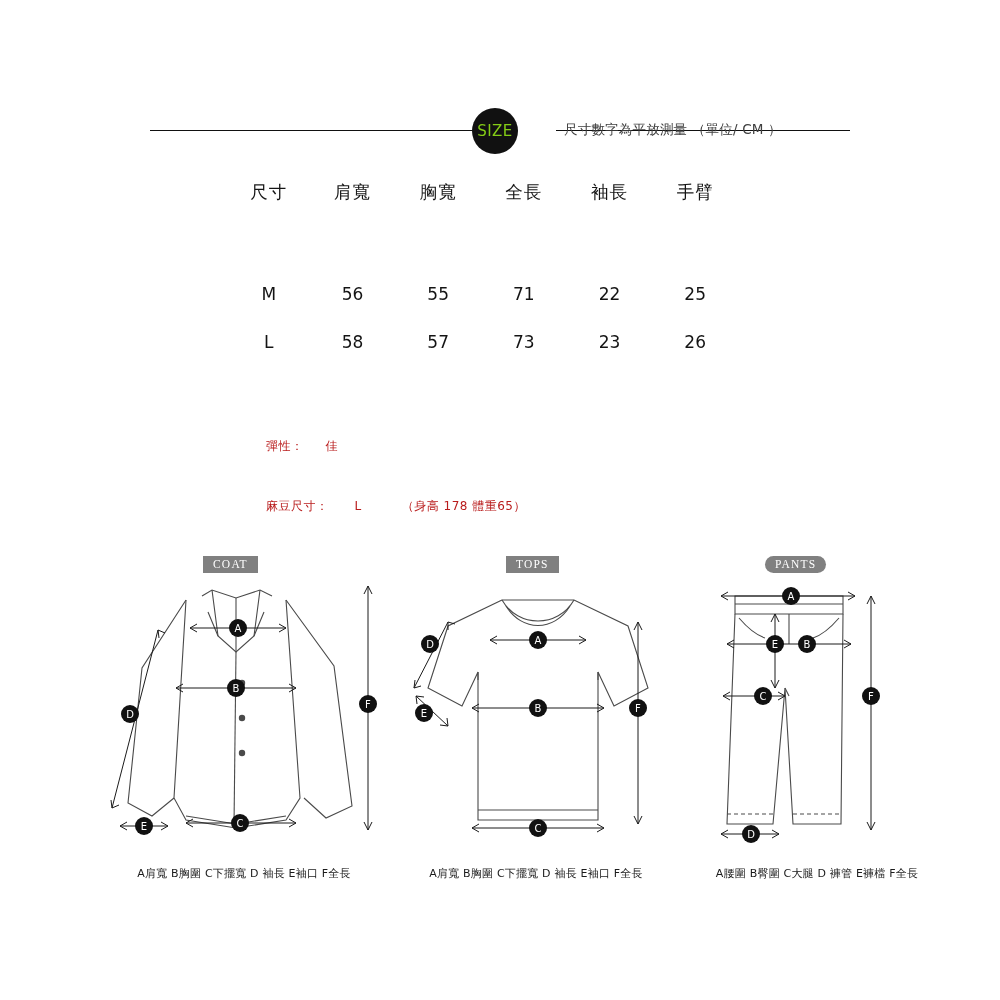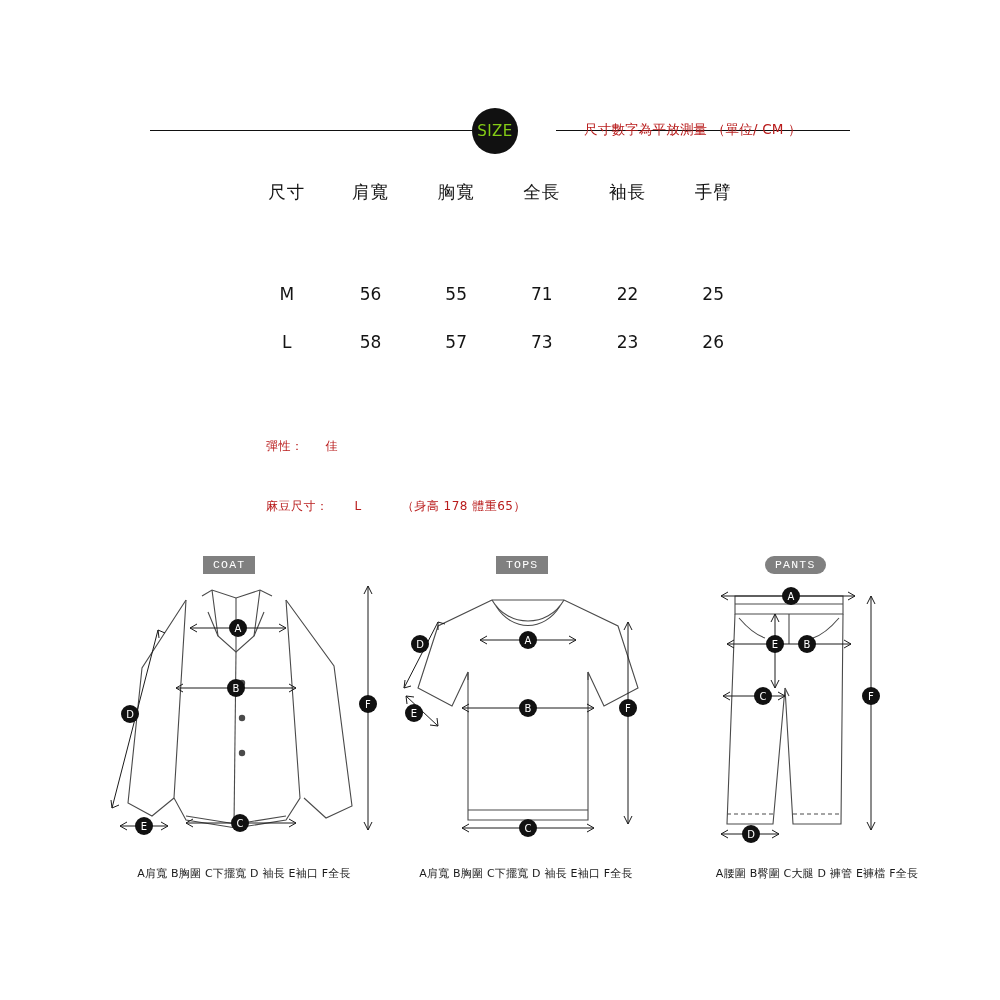--- a/index.html
+++ b/index.html
@@ -56,32 +56,32 @@
     color: #84cc16;
     font-size: 15px;
     letter-spacing: 0.5px;
     display: flex;
     align-items: center;
     justify-content: center;
     font-family: "DejaVu Sans", "Liberation Sans", sans-serif;
   }
   .size-note {
     position: absolute;
-    left: 434px;
+    left: 414px;
     top: 13px;
     font-size: 13.5px;
-    color: #b91c1c;
+    color: #404040;
     letter-spacing: 0.2px;
     white-space: nowrap;
   }
 
   
   .size-table {
     position: absolute;
-    left: 246px;
+    left: 228px;
     top: 180px;
     width: 510px;
     border-collapse: collapse;
   }
   .size-table td, .size-table th {
     text-align: center;
     font-weight: normal;
     font-size: 17px;
     color: #141414;
     padding: 0;
@@ -122,32 +122,32 @@
     width: 1000px;
     height: 350px;
   }
   .diagram {
     position: absolute;
     top: 0;
     width: 300px;
     height: 350px;
   }
   .diagram.coat { left: 90px; }
-  .diagram.tops { left: 376px; }
+  .diagram.tops { left: 386px; }
   .diagram.pants { left: 665px; }
 
   .diagram-tag {
     position: absolute;
     top: 8px;
     background: #808080;
     color: #ffffff;
     font-size: 11.5px;
     letter-spacing: 1.2px;
     padding: 2px 10px 3px;
-    font-family: Liberation Mono, monospace;
+    font-family: Liberation Serif, serif;
   }
   .diagram.coat .diagram-tag { left: 113px; }
   .diagram.tops .diagram-tag { left: 120px; }
   .diagram.pants .diagram-tag { left: 100px; border-radius: 9px; }
 
   .diagram svg {
     position: absolute;
     left: 0;
     top: 0;
   }

